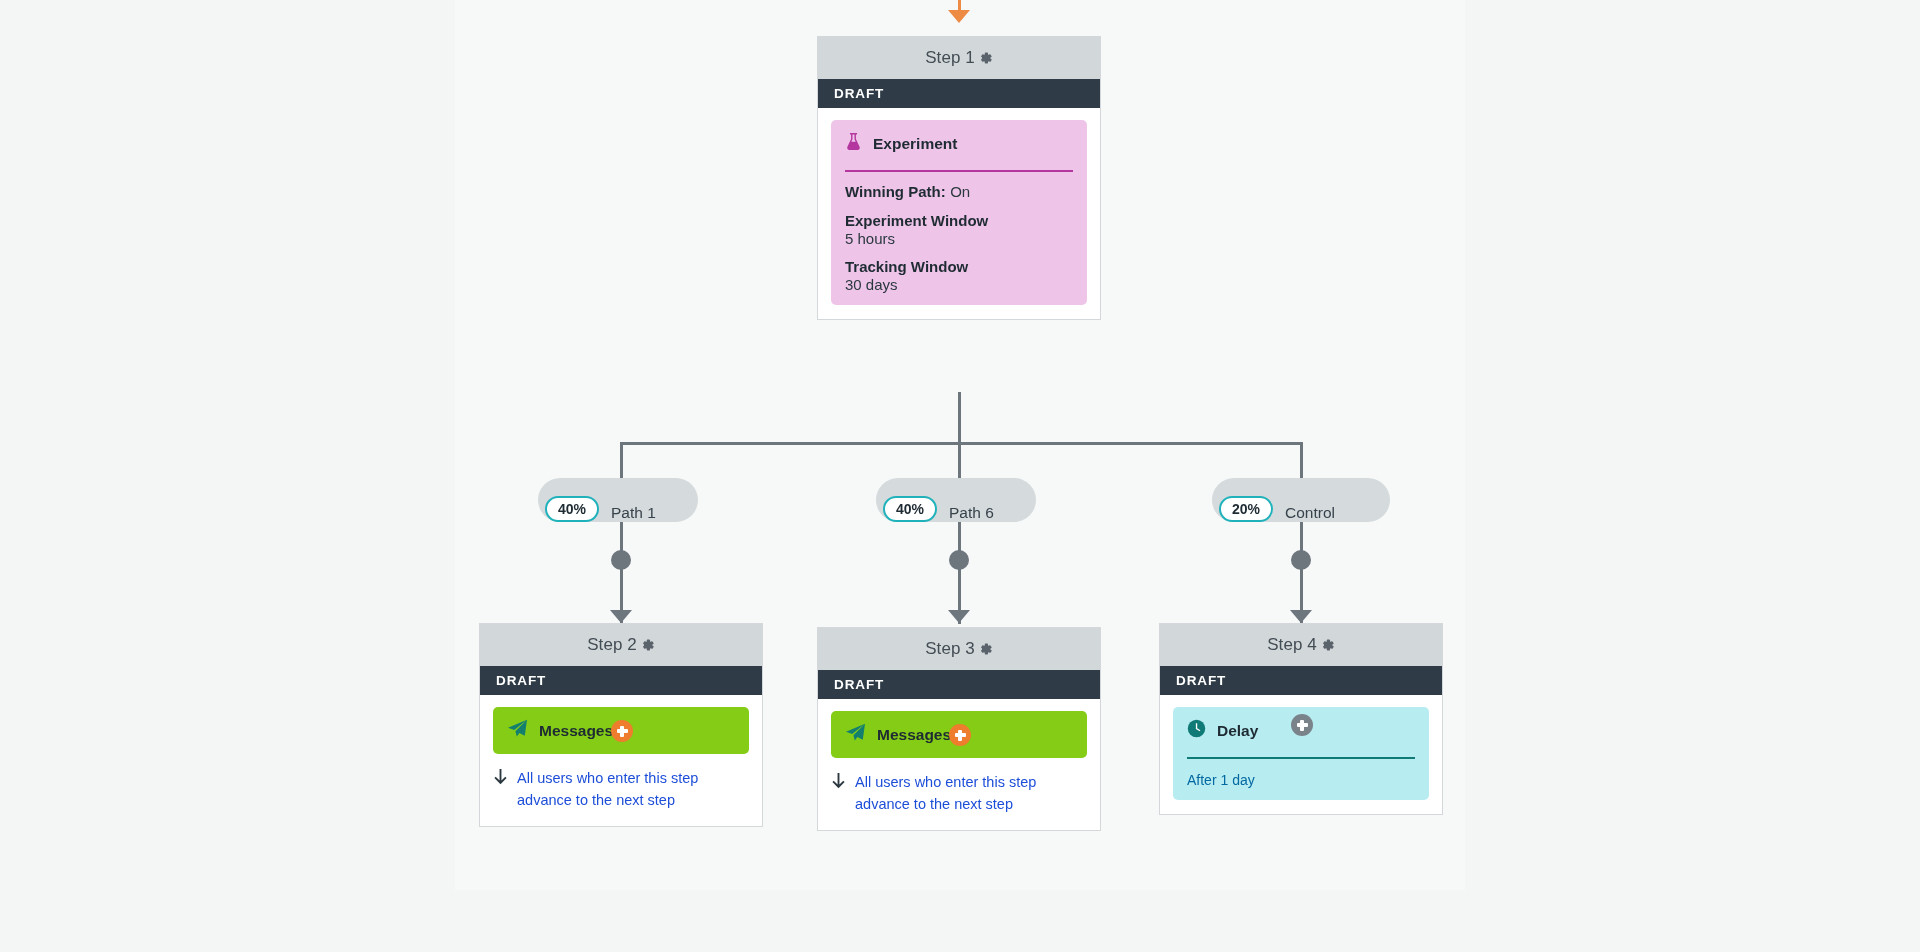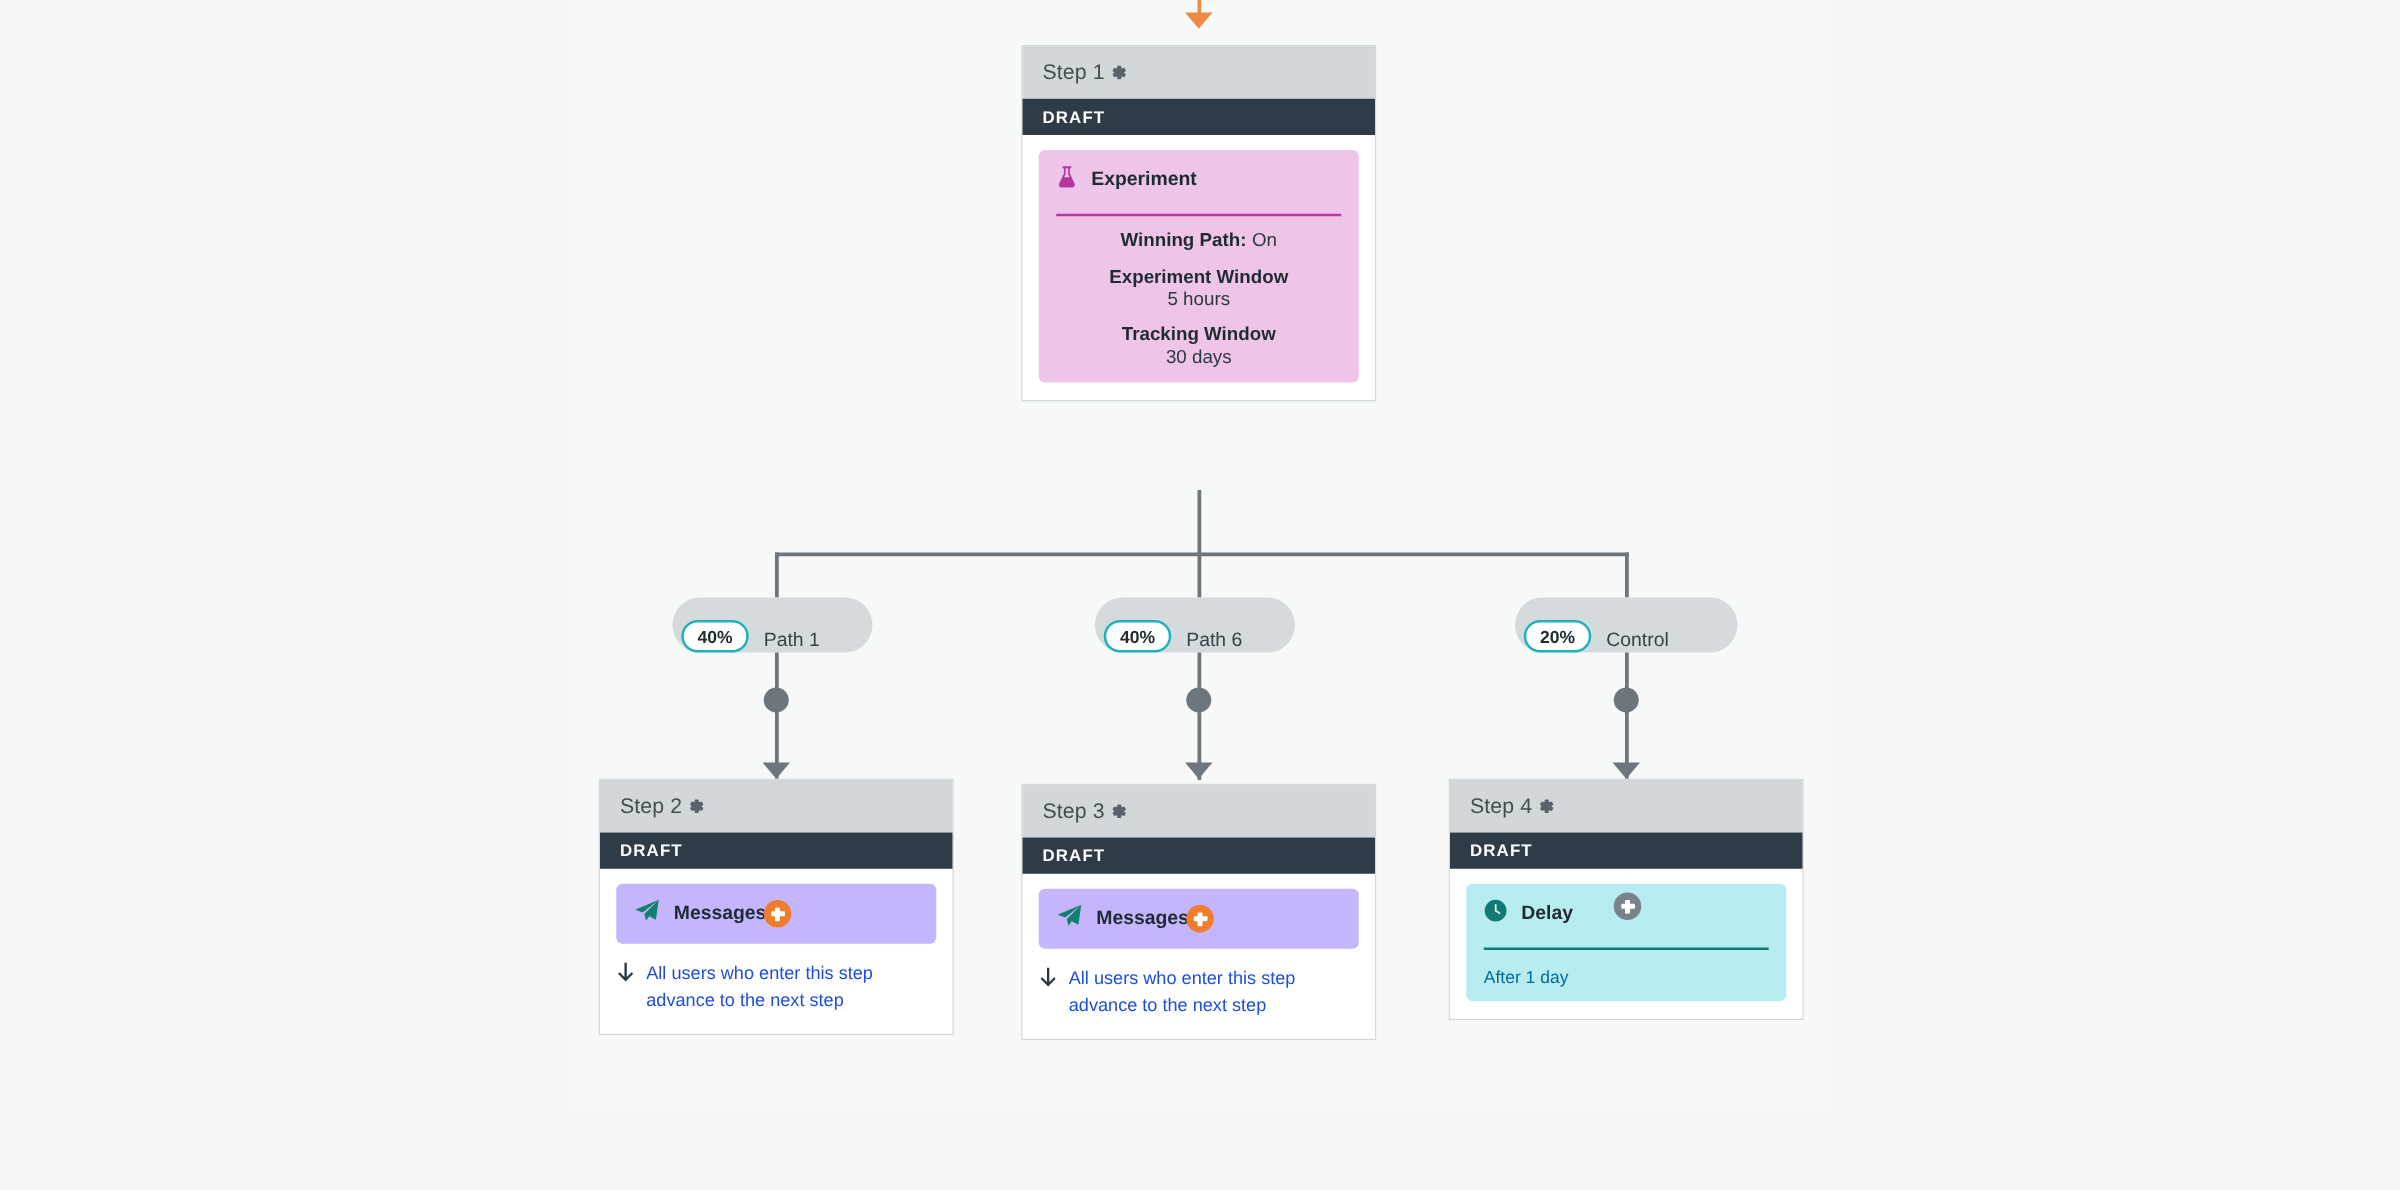--- a/index.html
+++ b/index.html
@@ -52,21 +52,21 @@
     width: 284px;
     background: #ffffff;
     border: 1px solid #d4d8da;
     box-sizing: border-box;
   }
   .step-head {
     height: 42px;
     background: #d2d7da;
     display: flex;
     align-items: center;
-    justify-content: flex-start;
+    justify-content: center;
     padding: 0 14px 0 16px;
     box-sizing: border-box;
   }
   .step-title {
     font-size: 17px;
     color: #434d54;
     letter-spacing: .1px;
   }
   .gear-btn {
     width: 20px; height: 20px;
@@ -105,39 +105,39 @@
   }
   .tile-name {
     font-size: 15.5px;
     font-weight: bold;
     color: #1f2b33;
   }
   .tile-rule {
     height: 1.5px;
     margin: 15px 0 0 0;
   }
-  .tile-row { margin-top: 11px; text-align: center; }
+  .tile-row { margin-top: 11px; }
   .tile-label {
     font-size: 15px;
     font-weight: bold;
     color: #1f2b33;
   }
   .tile-value {
     font-size: 15px;
     color: #2b3840;
   }
   .tile-value-block {
     font-size: 15px;
     color: #2b3840;
     margin-top: 1px;
   }
 
   .tile-experiment { background: #eec5e8; }
   .tile-experiment .tile-rule { background: #b4369f; }
-  .tile-messages { background: #c4b5fd; }
+  .tile-messages { background: #84cc16; }
   .tile-delay { background: #b7ecf1; }
   .tile-delay .tile-rule { background: #0f7a76; }
   .tile-delay-value {
     font-size: 14px;
     color: #0369a1;
     margin-top: 13px;
   }
 
   
   .advance-note {

